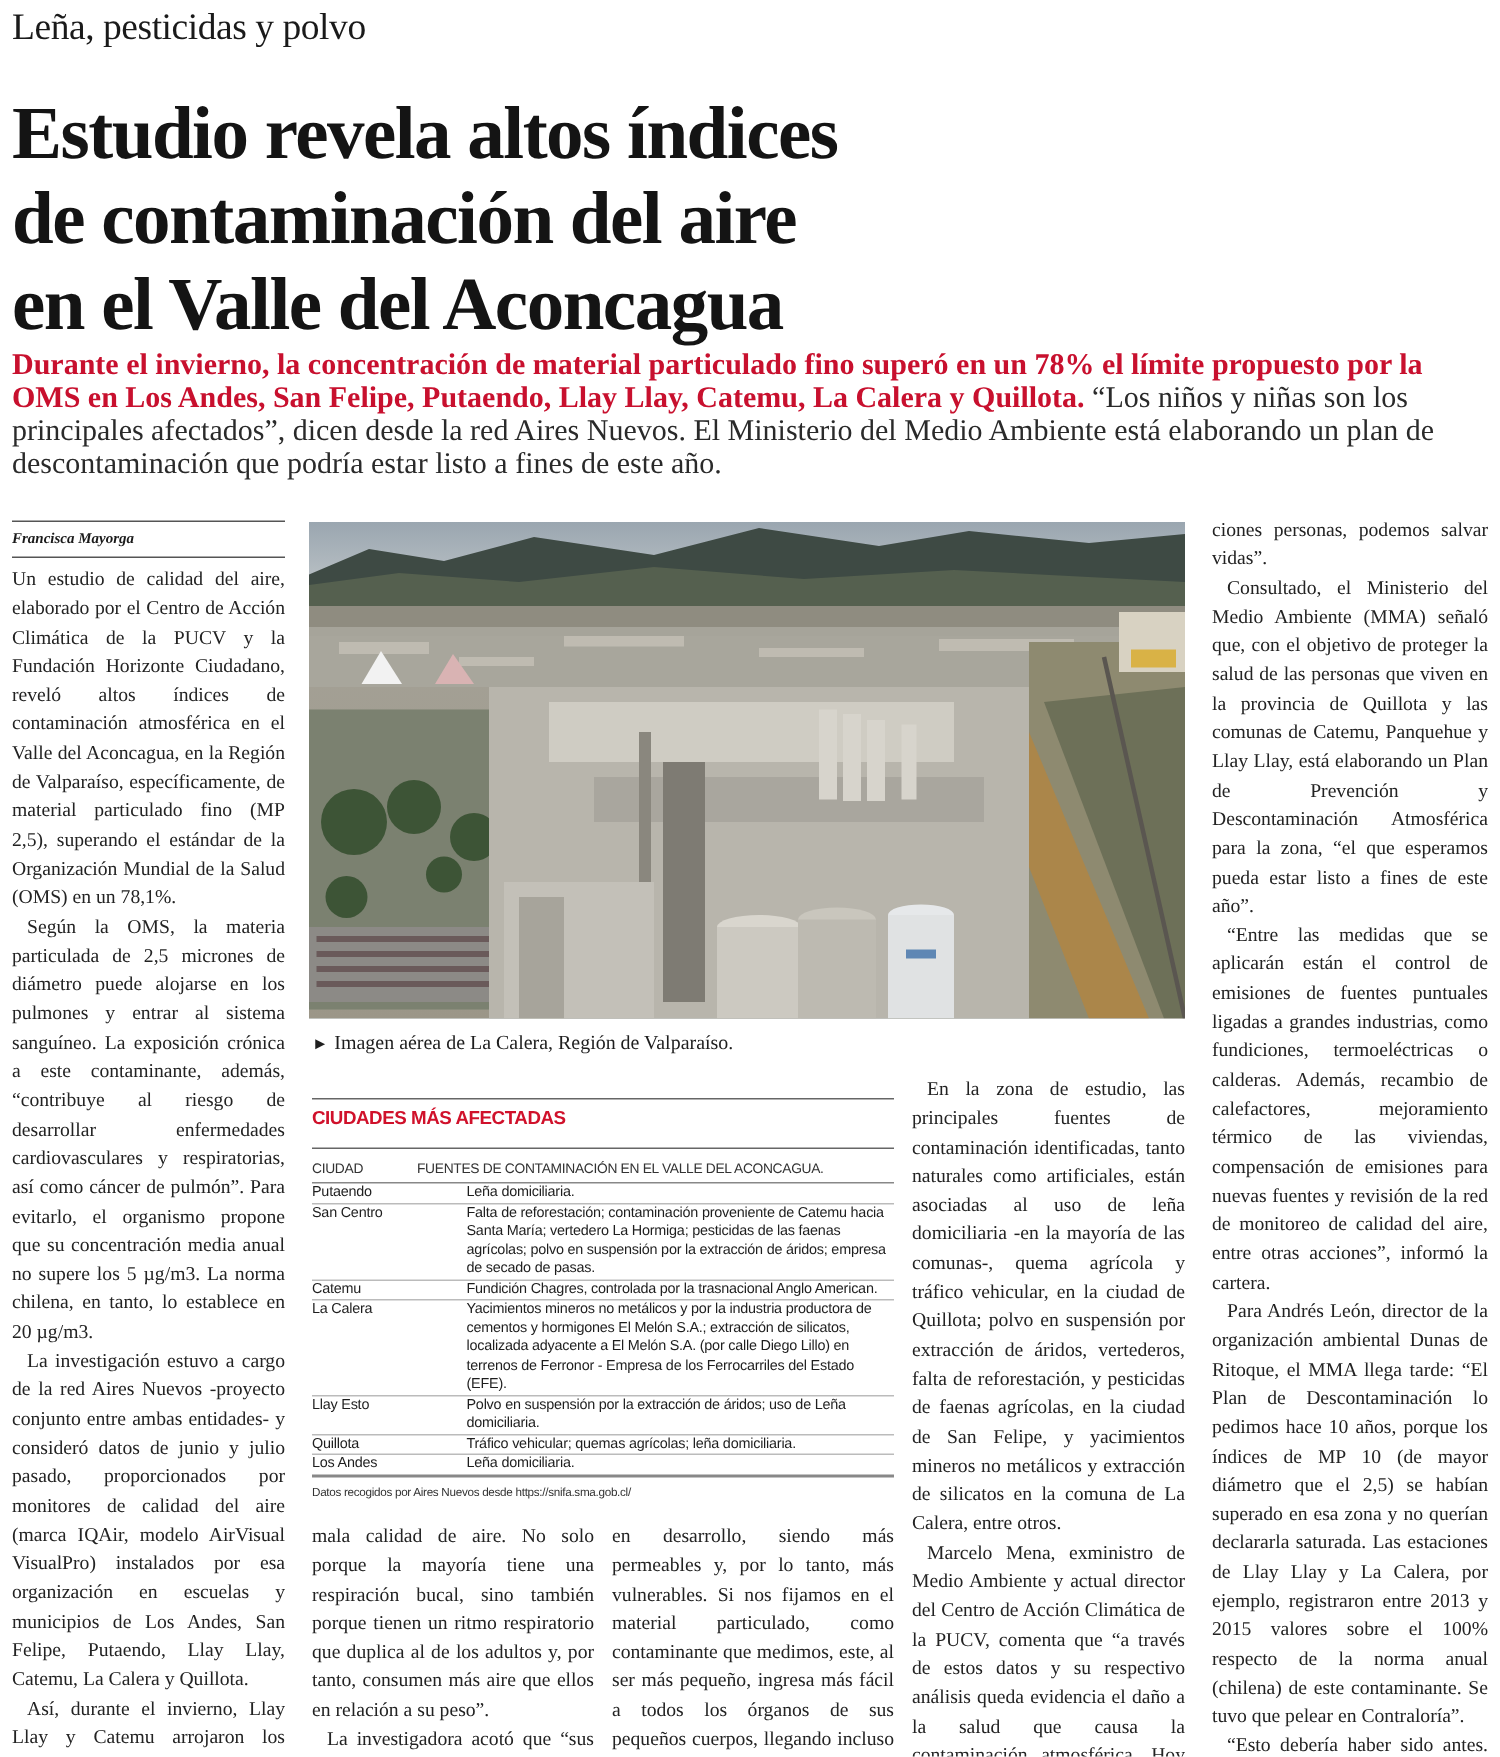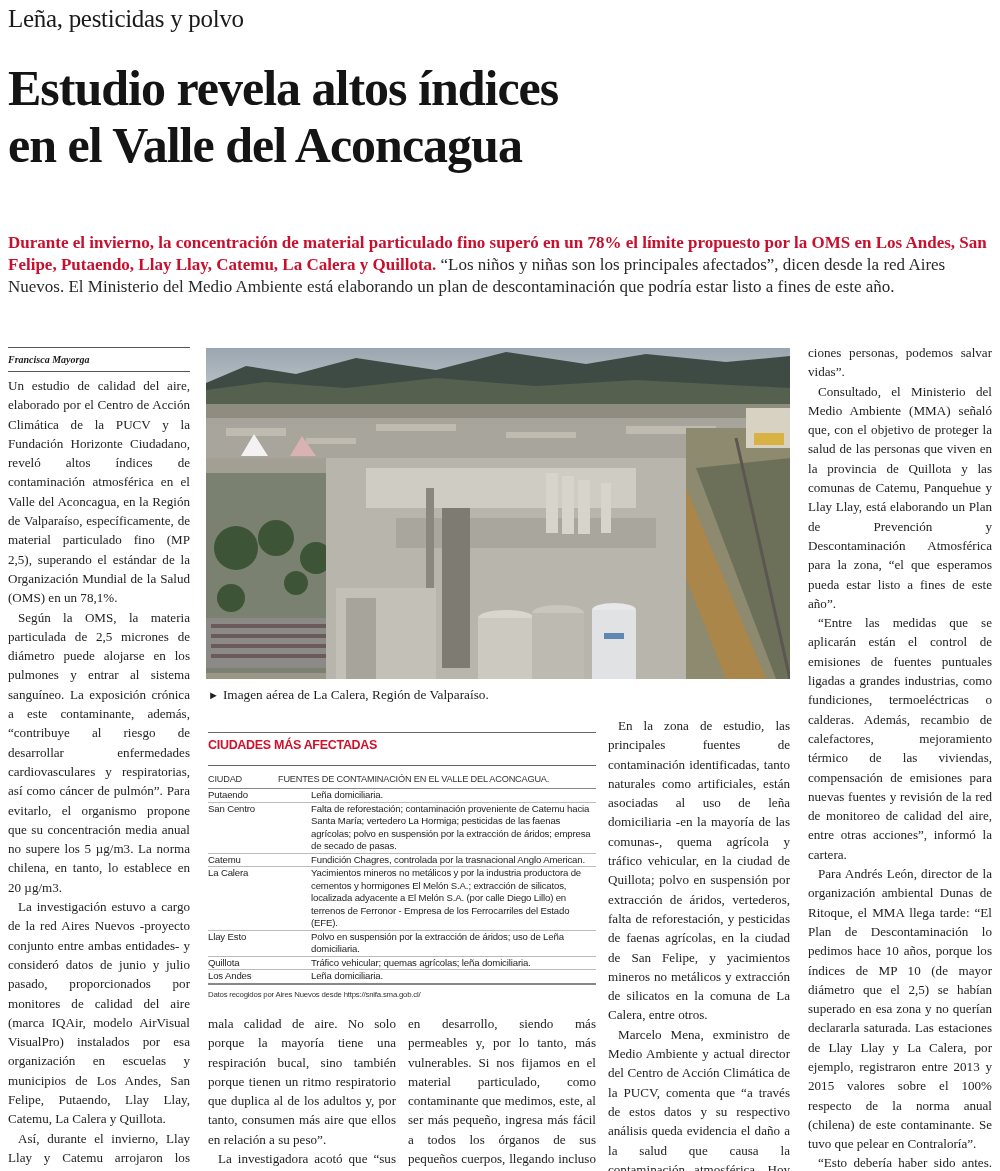--- a/index.html
+++ b/index.html
@@ -3,21 +3,21 @@
 <meta charset="utf-8">
 <style>
   * { box-sizing: border-box; margin: 0; padding: 0; }
   html, body { width: 1000px; height: 1171px; background: #ffffff; overflow: hidden; }
   body { position: relative; font-family: "Liberation Serif", "DejaVu Serif", serif; color: #1e1e1e; }
 
   .kicker { position: absolute; left: 8px; top: 4px; font-size: 25px; line-height: 30px; color: #1a1a1a; letter-spacing: -0.3px; }
   .headline { position: absolute; left: 8px; top: 44px; width: 680px; font-weight: bold; font-size: 50px; line-height: 57px; letter-spacing: -1px; color: #141414; margin-top: 16px; }
   .headline span { display: block; white-space: nowrap; }
 
-  .lead { position: absolute; left: 8px; top: 232px; width: 985px; font-size: 17px; line-height: 22px; color: #2a2a2a; }
+  .lead { position: absolute; left: 8px; top: 232px; width: 985px; font-size: 20px; line-height: 22px; color: #2a2a2a; }
   .lead .lead-red { color: #c8102e; font-weight: bold; }
 
   .col { position: absolute; font-size: 13.1px; line-height: 19.3px; text-align: justify; hyphens: manual; color: #232323; }
   .col p { text-indent: 10px; }
   .col p.noindent { text-indent: 0; }
 
   .byline-box { position: absolute; left: 8px; top: 347px; width: 182px; border-top: 1px solid #555; border-bottom: 1px solid #555; padding: 4px 0 3px 0; }
   .byline { font-style: italic; font-weight: bold; font-size: 10px; line-height: 16px; color: #1a1a1a; }
 
   .col1 { left: 8px; top: 376px; width: 182px; }
@@ -41,20 +41,21 @@
   .infobox .row.last { border-bottom: 2px solid #888; }
   .infobox .source { font-size: 7.8px; color: #333; line-height: 14px; margin-top: 3px; letter-spacing: -0.2px; }
 </style>
 </head>
 <body>
 
 <div class="kicker">Leña, pesticidas y polvo</div>
 
 <h1 class="headline">
   <span>Estudio revela altos índices</span>
+  <span>de contaminación del aire</span>
   <span>en el Valle del Aconcagua</span>
 </h1>
 
 <div class="lead"><span class="lead-red">Durante el invierno, la concentración de material particulado fino superó en un 78% el límite propuesto por la OMS en Los Andes, San Felipe, Putaendo, Llay Llay, Catemu, La Calera y Quillota.</span><span> “Los niños y niñas son los principales afectados”, dicen desde la red Aires Nuevos. El Ministerio del Medio Ambiente está elaborando un plan de descontaminación que podría estar listo a fines de este año.</span></div>
 
 <div class="byline-box">
   <div class="byline">Francisca Mayorga</div>
 </div>
 
 <div class="col col1">

